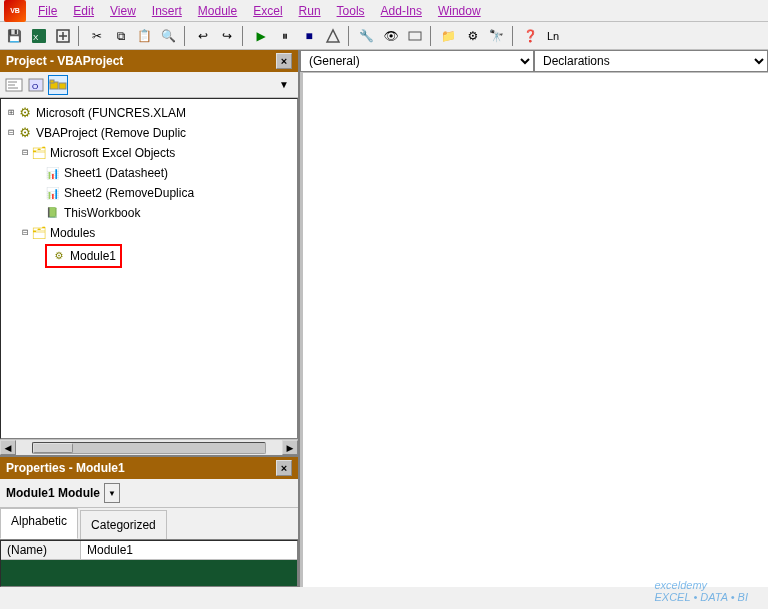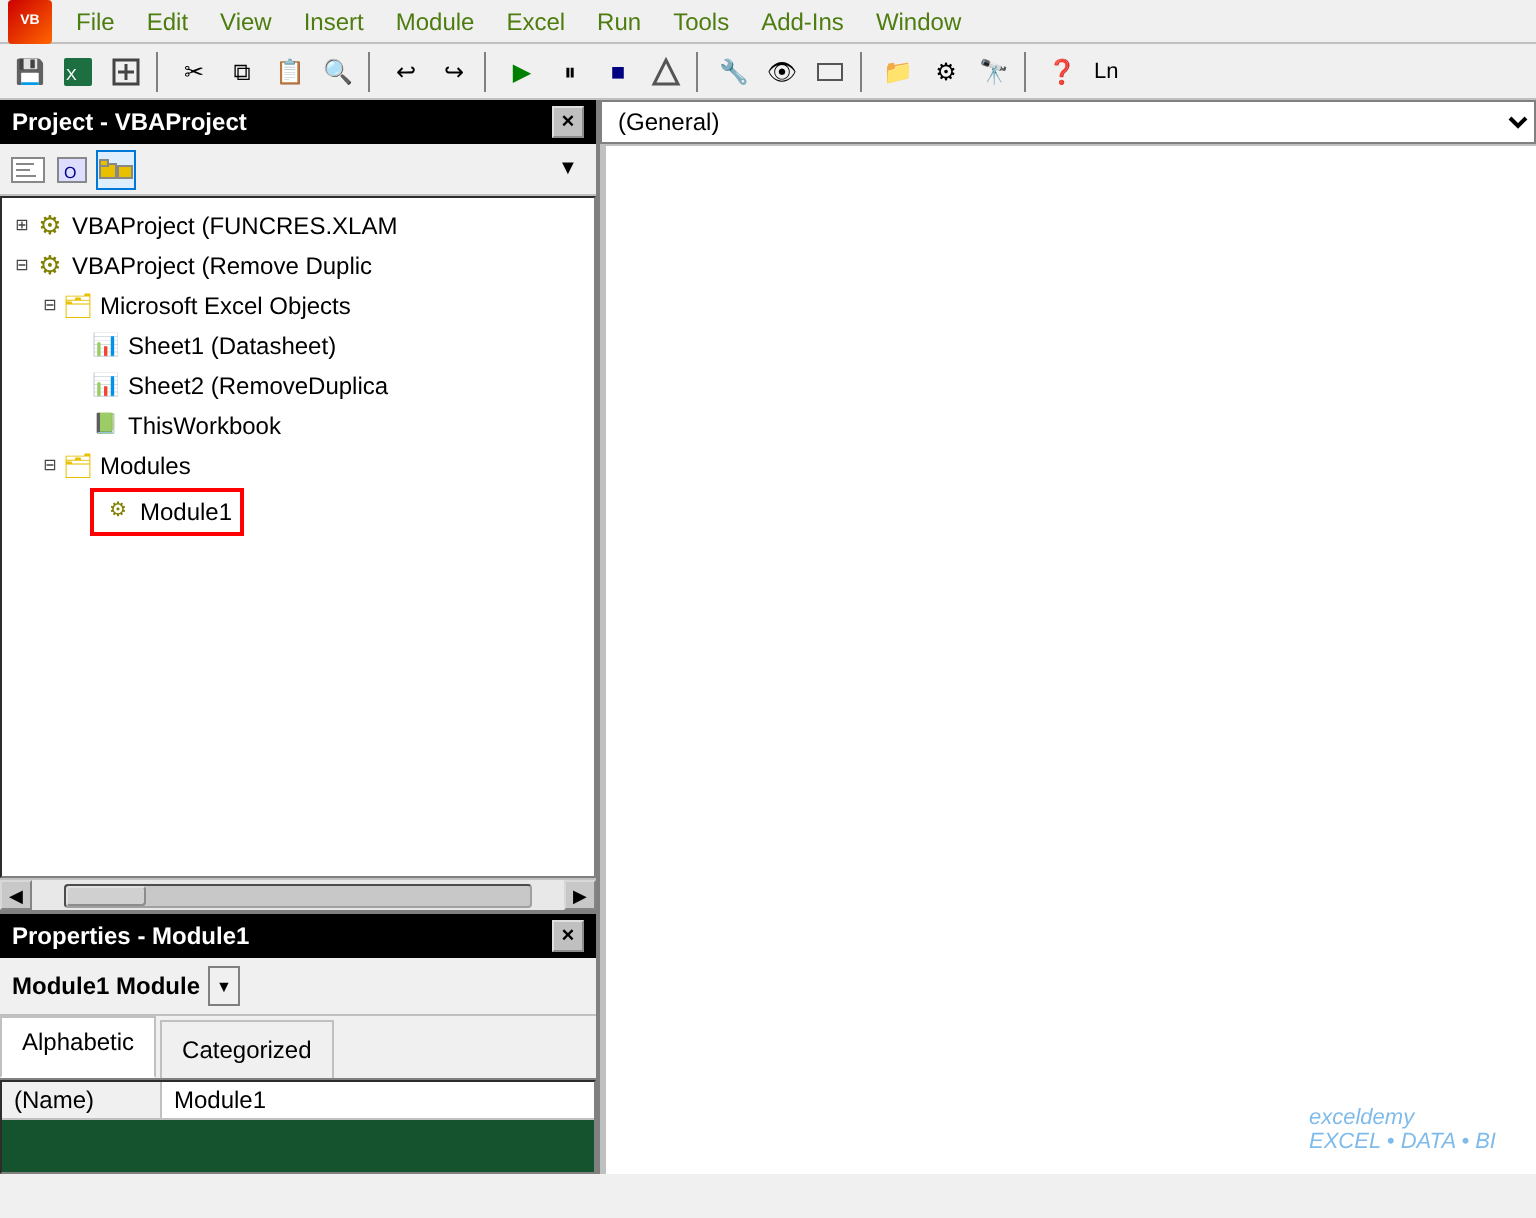--- a/index.html
+++ b/index.html
@@ -8,21 +8,22 @@
       background: #f0f0f0;
       height: 22px;
       display: flex;
       align-items: center;
       border-bottom: 1px solid #c0c0c0;
     }
     .menu-item {
       padding: 2px 8px;
       cursor: pointer;
       font-size: 12px;
-      color: #4d7c0f;
+      color: #a21caf;
+      text-decoration: underline;
     }
 
     
     .toolbar {
       background: #f0f0f0;
       height: 28px;
       display: flex;
       align-items: center;
       padding: 2px 4px;
       border-bottom: 1px solid #c0c0c0;
@@ -65,21 +66,21 @@
 
     
     .project-panel {
       display: flex;
       flex-direction: column;
       flex: 1;
       border-bottom: 2px solid #808080;
       min-height: 0;
     }
     .panel-header {
-      background: #000000;
+      background: #a16207;
       color: white;
       font-size: 12px;
       font-weight: bold;
       padding: 3px 6px;
       display: flex;
       align-items: center;
       justify-content: space-between;
       height: 22px;
     }
     .panel-header-title { font-size: 12px; }
@@ -286,21 +287,21 @@
       width: 22px; height: 22px;
       background: linear-gradient(135deg, #cc0000, #ff6600);
       display: flex; align-items: center; justify-content: center;
       color: white; font-size: 8px; font-weight: bold;
       border-radius: 2px;
     }
 
     
     .watermark {
       position: absolute;
-      bottom: 32px;
+      bottom: 6px;
       right: 20px;
       opacity: 0.5;
       font-size: 11px;
       color: #0078d7;
       font-style: italic;
     }
   </style>
 </head>
 <body>
 
@@ -407,21 +408,21 @@
         <div style="flex:1;"></div>
         <div class="proj-btn">▼</div>
       </div>
 
       <div class="tree-container">
 
         <div class="tree-item">
           <span class="tree-indent" style="width:0px;"></span>
           <span class="tree-expander">⊞</span>
           <span class="tree-icon gear-icon">⚙</span>
-          <span>VBAProject (FUNCRES.XLAM</span>
+          <span>Microsoft (FUNCRES.XLAM</span>
         </div>
 
         <div class="tree-item">
           <span class="tree-indent" style="width:0px;"></span>
           <span class="tree-expander">⊟</span>
           <span class="tree-icon gear-icon">⚙</span>
           <span>VBAProject (Remove Duplic</span>
         </div>
 
         <div class="tree-item">
@@ -503,20 +504,23 @@
       </div>
     </div>
 
   </div>
 
   <div class="right-panel">
     <div class="code-header">
       <select class="code-dropdown">
         <option>(General)</option>
       </select>
+      <select class="code-dropdown" style="min-width:120px;">
+        <option>Declarations</option>
+      </select>
     </div>
     <div style="border-left:3px solid #c0c0c0;flex:1;display:flex;">
       <textarea class="code-area" spellcheck="false" style=""></textarea>
     </div>
   </div>
 
 </div>
 
 <div class="watermark">
   exceldemy<br>EXCEL • DATA • BI

